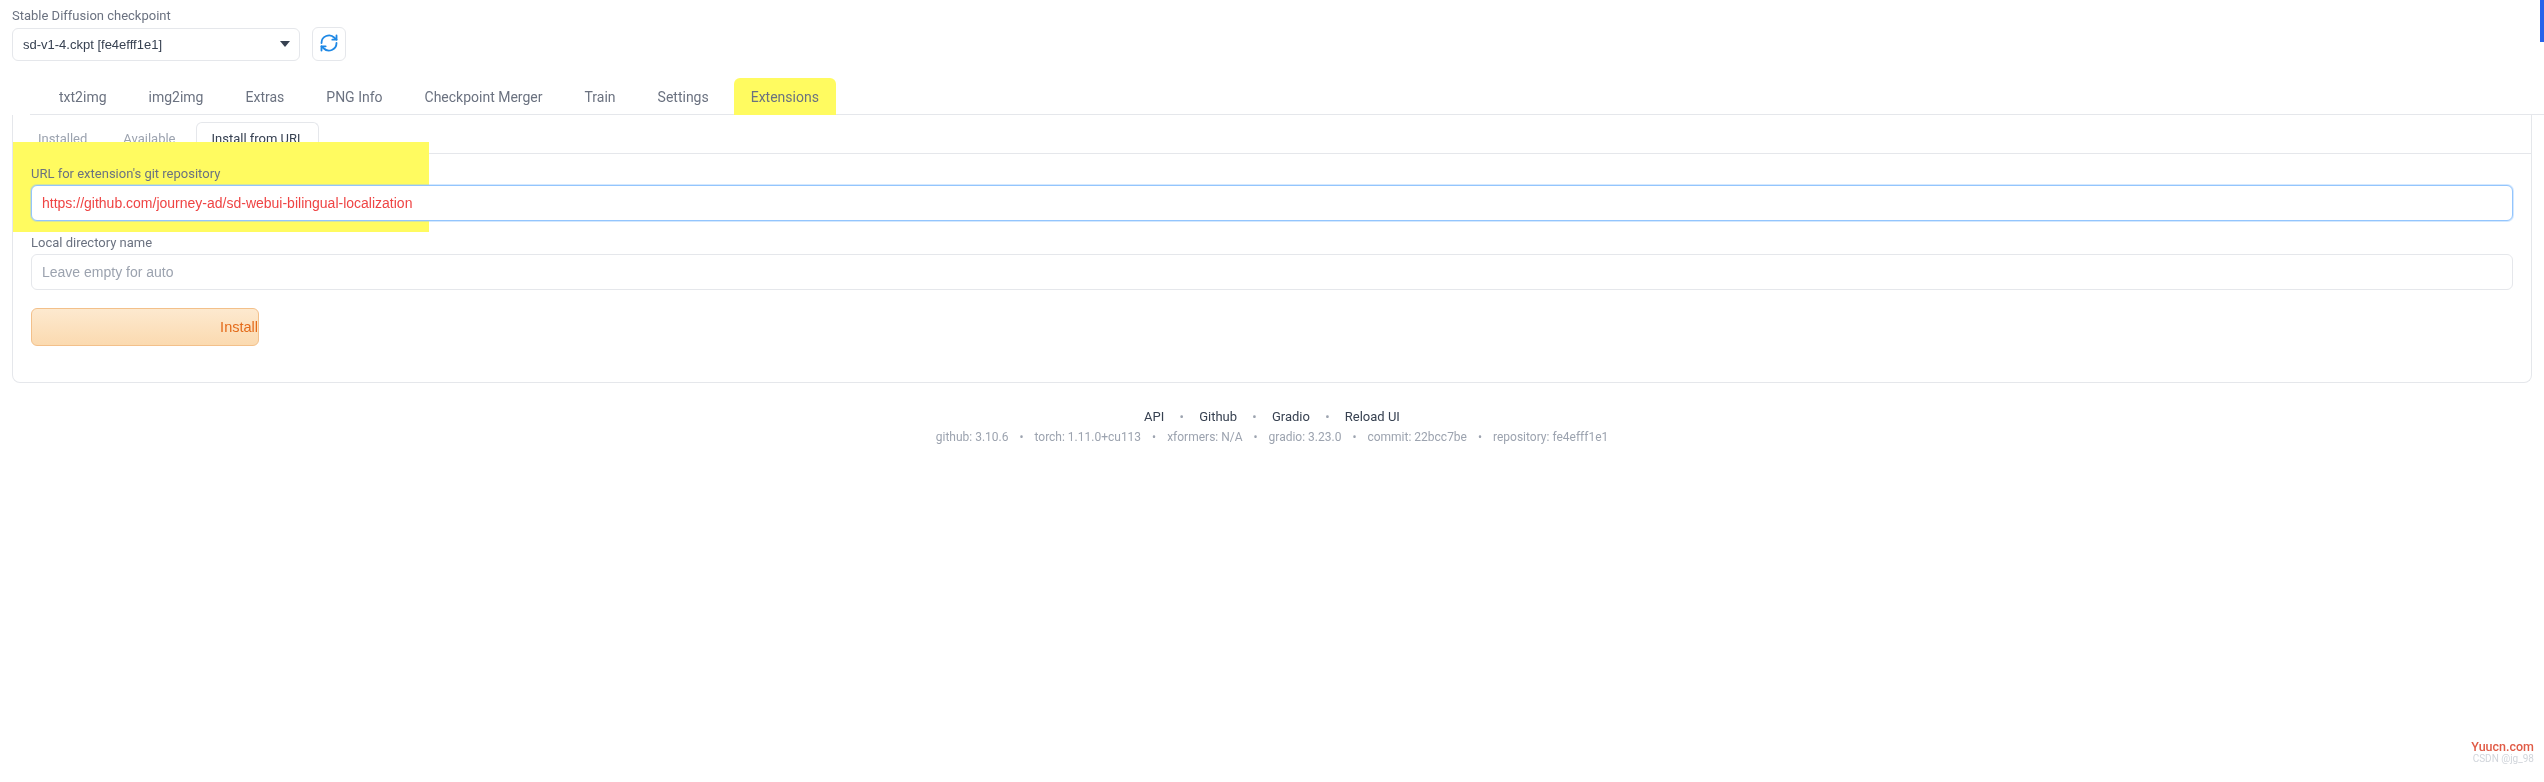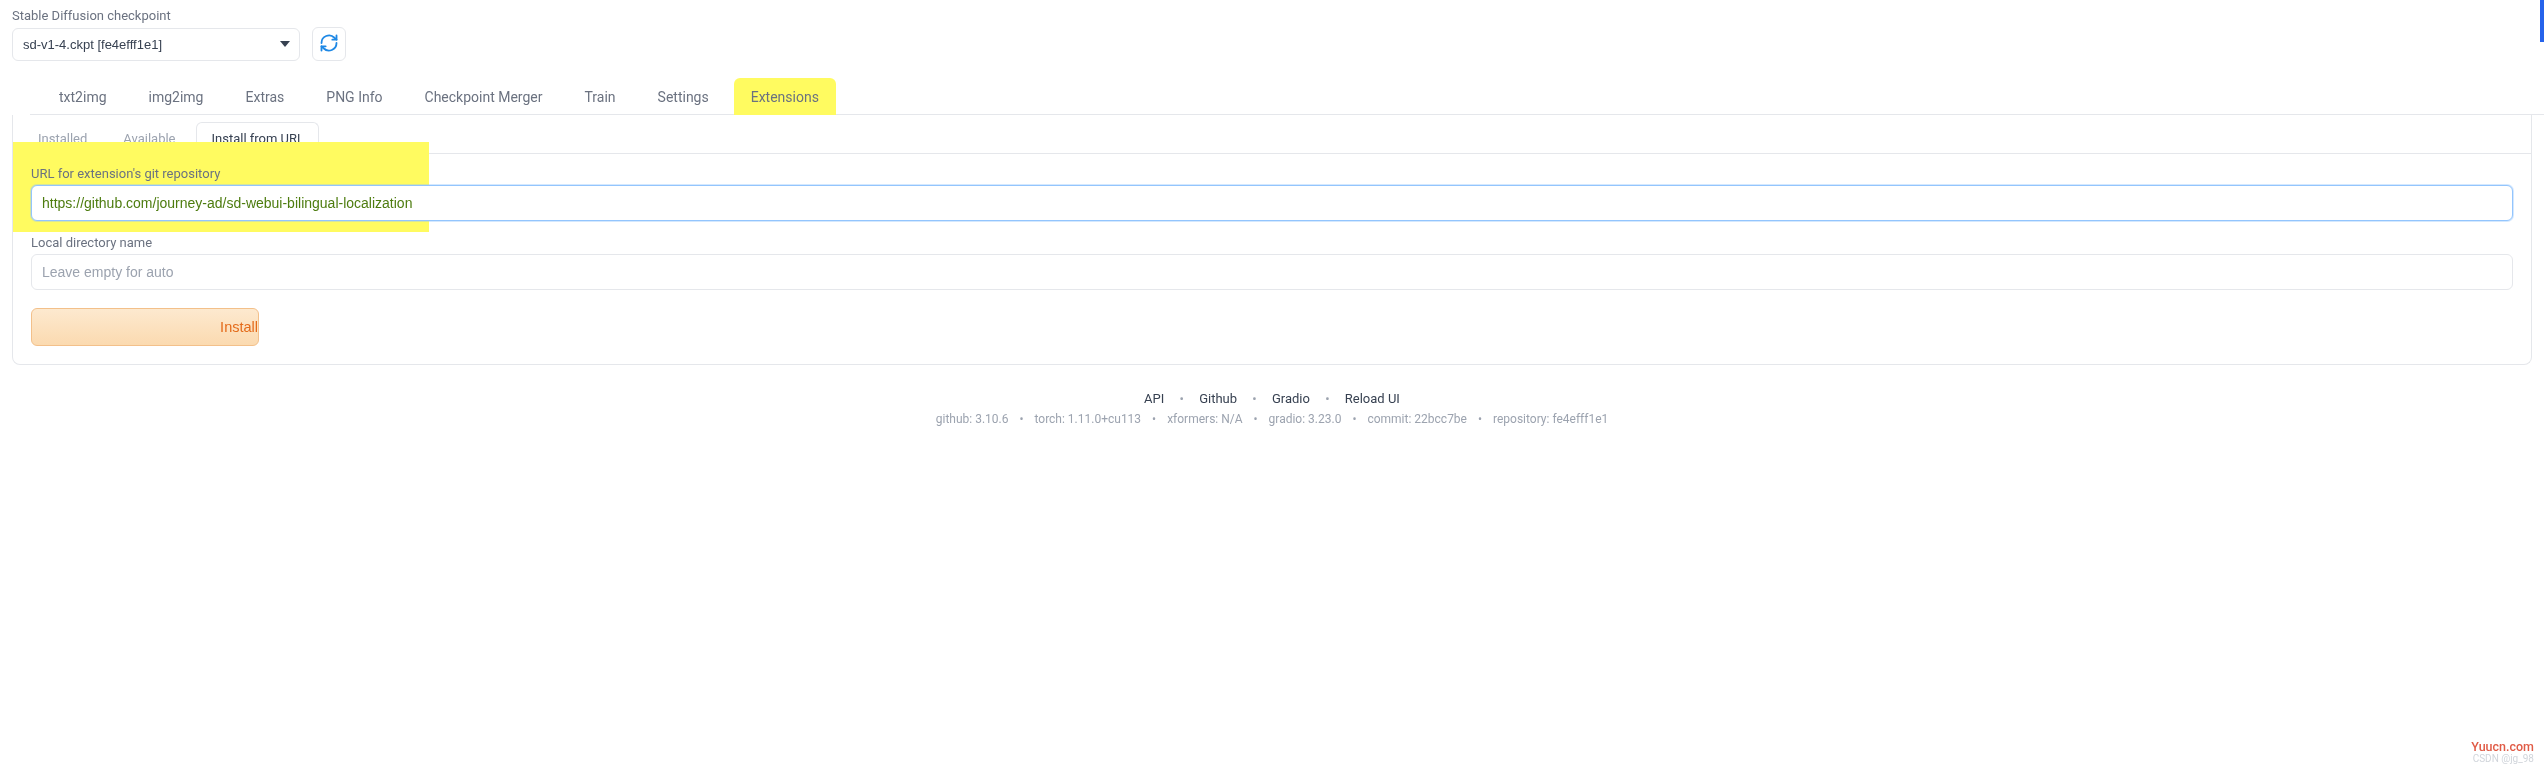--- a/index.html
+++ b/index.html
@@ -80,21 +80,21 @@
       bottom: -1px;
     }
     .main-tab.highlight {
       background: #fffb60;
     }
     .tabs-panel {
       border: 1px solid #e5e7eb;
       border-top: none;
       border-radius: 0 0 8px 8px;
       margin: 0 12px;
-      padding-bottom: 18px;
+      padding-bottom: 36px;
     }
     .sub-tabs {
       display: flex;
       gap: 6px;
       padding: 6px 10px 0 10px;
       border-bottom: 1px solid #e5e7eb;
     }
     .sub-tab {
       padding: 8px 14px;
       font-size: 13px;
@@ -118,21 +118,21 @@
       color: #6b7280;
       margin-bottom: 4px;
       display: block;
     }
     .text-input {
       width: 100%;
       padding: 9px 10px;
       border: 1px solid #e5e7eb;
       border-radius: 6px;
       font-size: 14px;
-      color: #4d7c0f;
+      color: #ef4444;
       background: #fff;
     }
     .text-input::placeholder { color: #9ca3af; }
     .url-field-wrap { position: relative; }
     .url-highlight {
       position: absolute;
       left: -18px;
       top: -24px;
       width: 416px;
       height: 90px;

